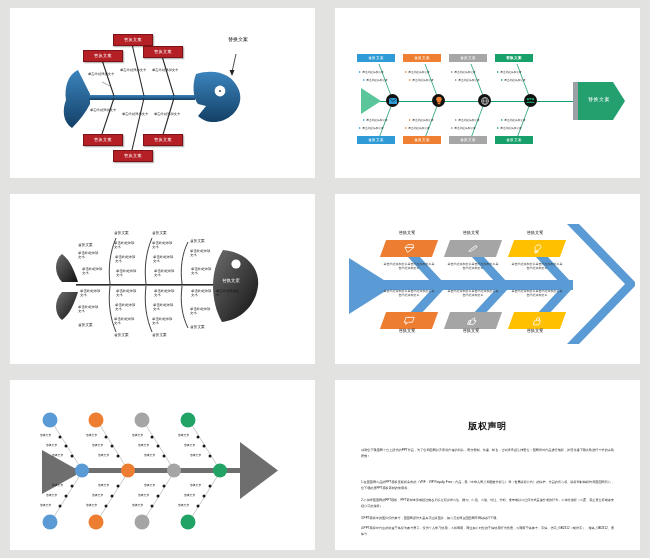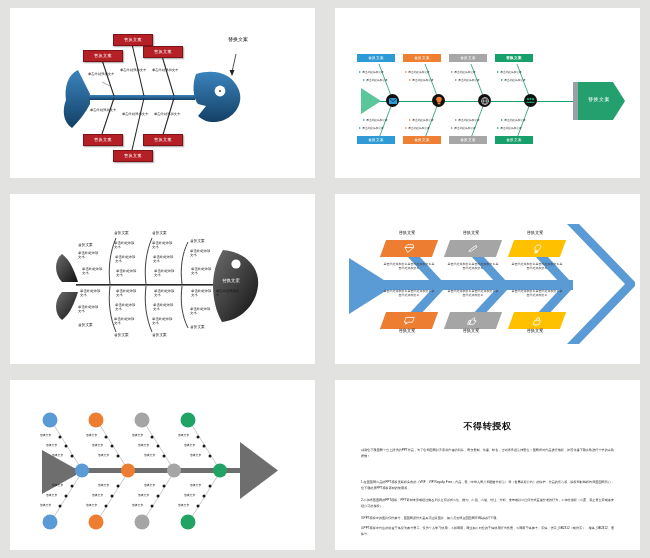--- a/index.html
+++ b/index.html
@@ -445,21 +445,21 @@
       <div class="lbl" style="left:128px;top:113px;">替换文案</div>
       <div class="lbl" style="left:122px;top:123px;">替换文案</div>
       <div class="lbl" style="left:180px;top:103px;">替换文案</div>
       <div class="lbl" style="left:174px;top:113px;">替换文案</div>
       <div class="lbl" style="left:168px;top:123px;">替换文案</div>
     </div>
   </div>
 
   <div class="cell">
     <div class="slide s6">
-      <div class="title">不得转授权</div>
+      <div class="title">版权声明</div>
       <div class="para" style="top:68px;">感谢您下载图网平台上提供的PPT作品，为了您和图网以及原创作者的利益，请勿复制、传播、销售，否则将承担法律责任！图网将对作品进行维权，按照传播下载次数进行十倍的索取赔偿！</div>
       <div class="para" style="top:100px;">1.在图图网出品的PPT模板是版权免费的（VRF：VIP Royalty Free）作品，受《中华人民共和国著作权法》和《世界版权公约》的保护。作品的所有权、版权和解释权均归图图网所有，您下载的是PPT模板素材的使用权。</div>
       <div class="para" style="top:118px;">2.不得将图图网的PPT模板、PPT素材本身或经过修改后以任何形式出售、赠与、出租、出借、转让、分销、发布或以可任何方式直接分发的行为，不得转授权（出露、禁止复任何或者未经公司的授权）。</div>
       <div class="para" style="top:136px;">3.PPT模板中的图片仅供参考，图图网提供大量高清正版图片，如有需要请至图图网官网站站行下载。</div>
       <div class="para" style="top:146px;">4.PPT模板中包含的创意字体仅为参考展示，仅供个人学习使用，不得商用，商业如不对您的字体使用行为负责，可商用字体参考：宋体、仿宋_GB2312（或仿宋）、楷体_GB2312、黑体等。</div>
     </div>
   </div>
 
 </div>
 

